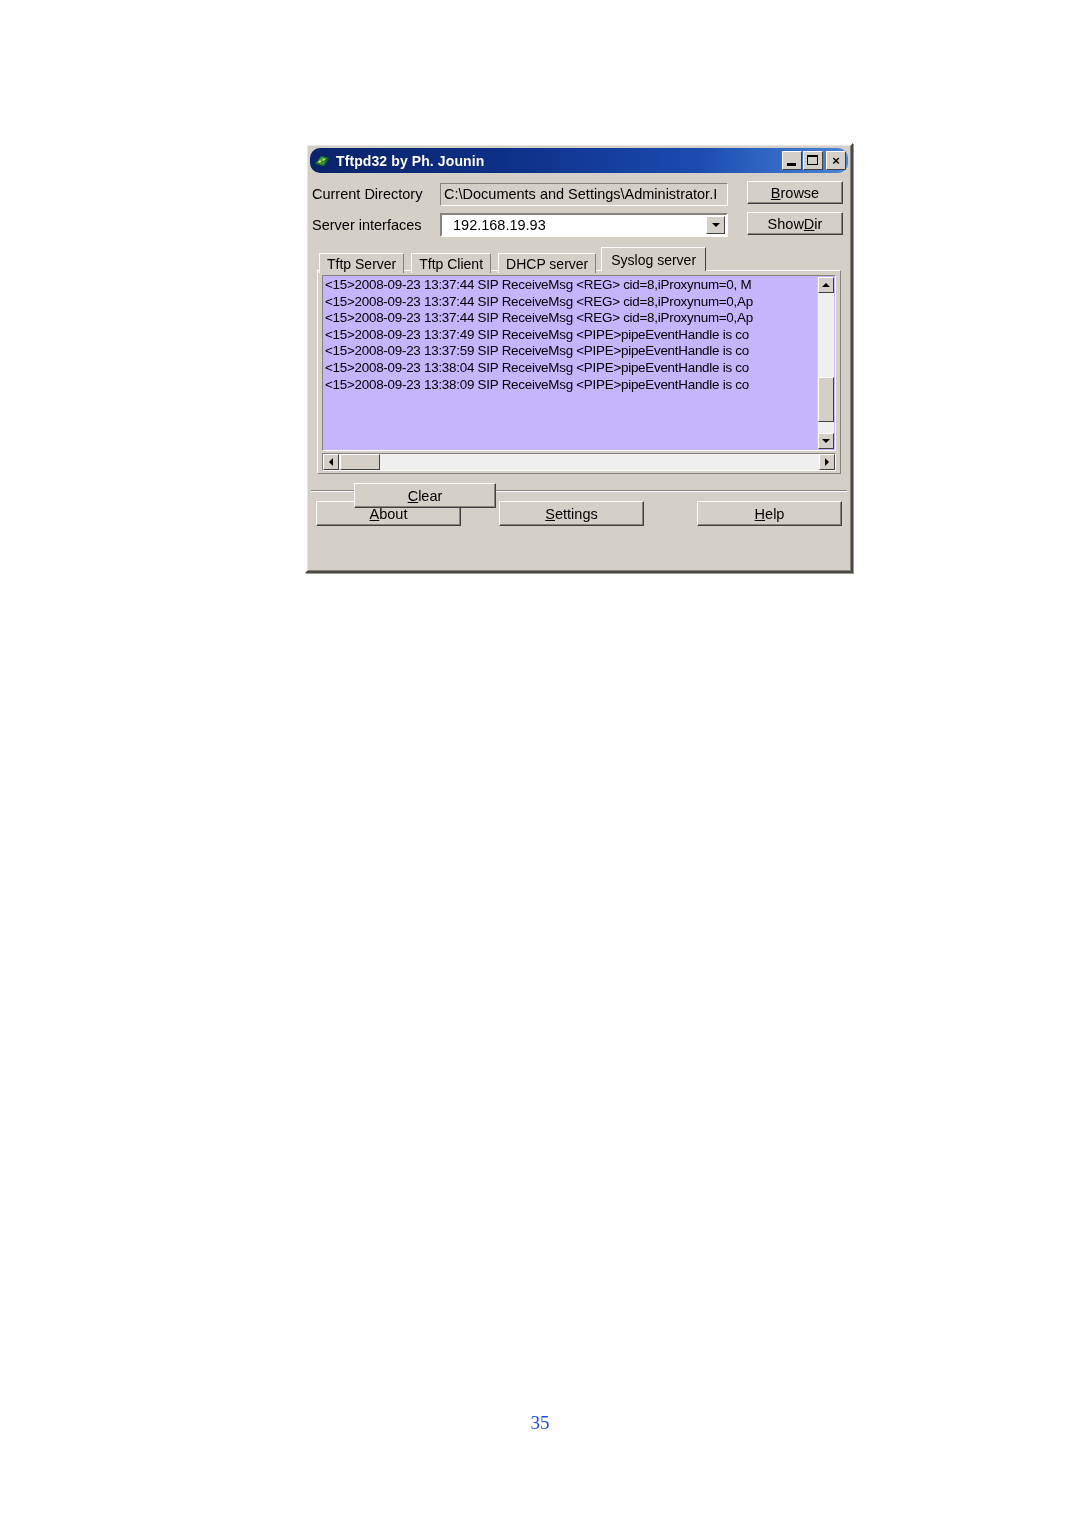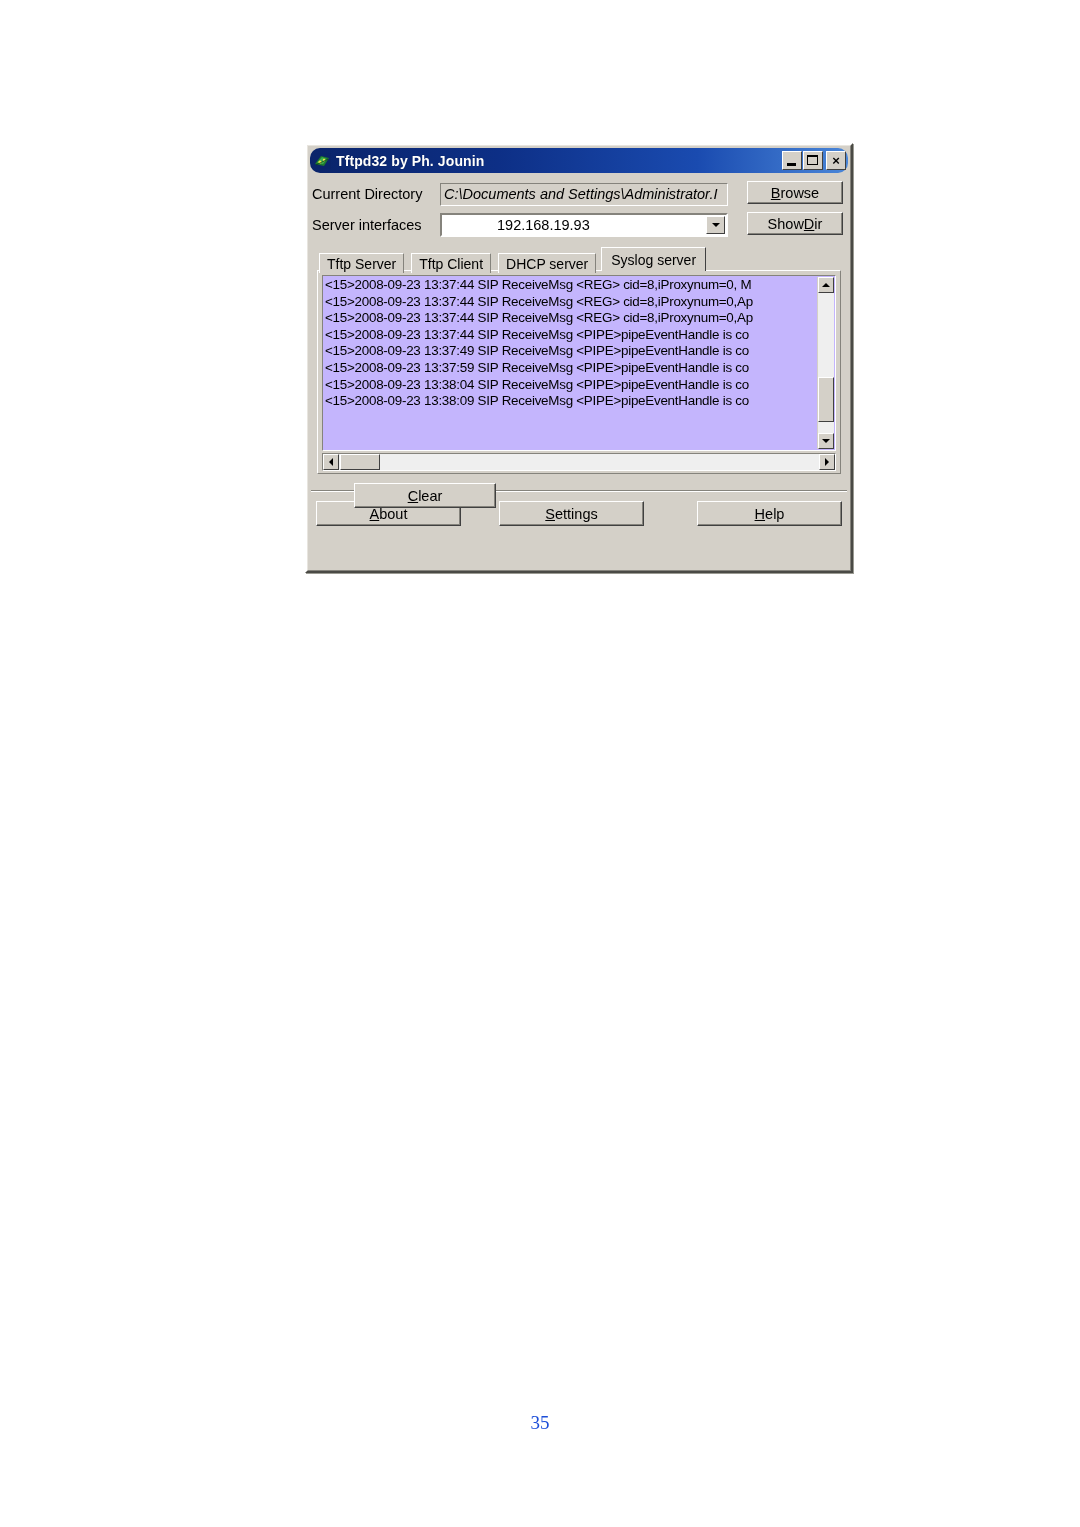--- a/index.html
+++ b/index.html
@@ -149,21 +149,20 @@
     border-bottom: 1px solid #ffffff;
     box-sizing: border-box;
     height: 23px;
     display: flex;
     align-items: center;
     font-size: 14.5px;
     color: #000;
     padding-left: 3px;
     overflow: hidden;
     white-space: nowrap;
-    font-style: italic;
   }
   #field-directory {
     width: 288px;
     flex: 0 0 auto;
   }
 
   .combo-wrap {
     width: 288px;
     height: 24px;
     flex: 0 0 auto;
@@ -177,21 +176,20 @@
     display: flex;
     align-items: center;
   }
   #combo-value {
     font-size: 14.5px;
     color: #000;
     padding-left: 11px;
     flex: 1 1 auto;
     white-space: nowrap;
     overflow: hidden;
-    margin-left: 44px;
   }
   #combo-arrow-btn {
     width: 19px;
     height: 18px;
     margin-right: 1px;
     background: #d4d0c8;
     border-top: 1px solid #ffffff;
     border-left: 1px solid #ffffff;
     border-right: 1px solid #404040;
     border-bottom: 1px solid #404040;
@@ -567,21 +565,20 @@
     <div class="tab active">Syslog server</div>
   </div>
 
   <div id="tab-panel">
 
     <div id="log-container">
       <div id="log-lines">
         <div class="log-line">&lt;15&gt;2008-09-23 13:37:44 SIP ReceiveMsg &lt;REG&gt; cid=8,iProxynum=0, M</div>
         <div class="log-line">&lt;15&gt;2008-09-23 13:37:44 SIP ReceiveMsg &lt;REG&gt; cid=8,iProxynum=0,Ap</div>
         <div class="log-line">&lt;15&gt;2008-09-23 13:37:44 SIP ReceiveMsg &lt;REG&gt; cid=8,iProxynum=0,Ap</div>
-        <div class="log-line">&lt;15&gt;2008-09-23 13:37:44 SIP ReceiveMsg &lt;PIPE&gt;pipeEventHandle is co</div>
         <div class="log-line">&lt;15&gt;2008-09-23 13:37:49 SIP ReceiveMsg &lt;PIPE&gt;pipeEventHandle is co</div>
         <div class="log-line">&lt;15&gt;2008-09-23 13:37:59 SIP ReceiveMsg &lt;PIPE&gt;pipeEventHandle is co</div>
         <div class="log-line">&lt;15&gt;2008-09-23 13:38:04 SIP ReceiveMsg &lt;PIPE&gt;pipeEventHandle is co</div>
         <div class="log-line">&lt;15&gt;2008-09-23 13:38:09 SIP ReceiveMsg &lt;PIPE&gt;pipeEventHandle is co</div>
       </div>
 
       <div id="vscroll">
         <div class="sb-btn" id="vscroll-up"></div>
         <div id="vscroll-thumb"></div>
         <div class="sb-btn" id="vscroll-down"></div>

